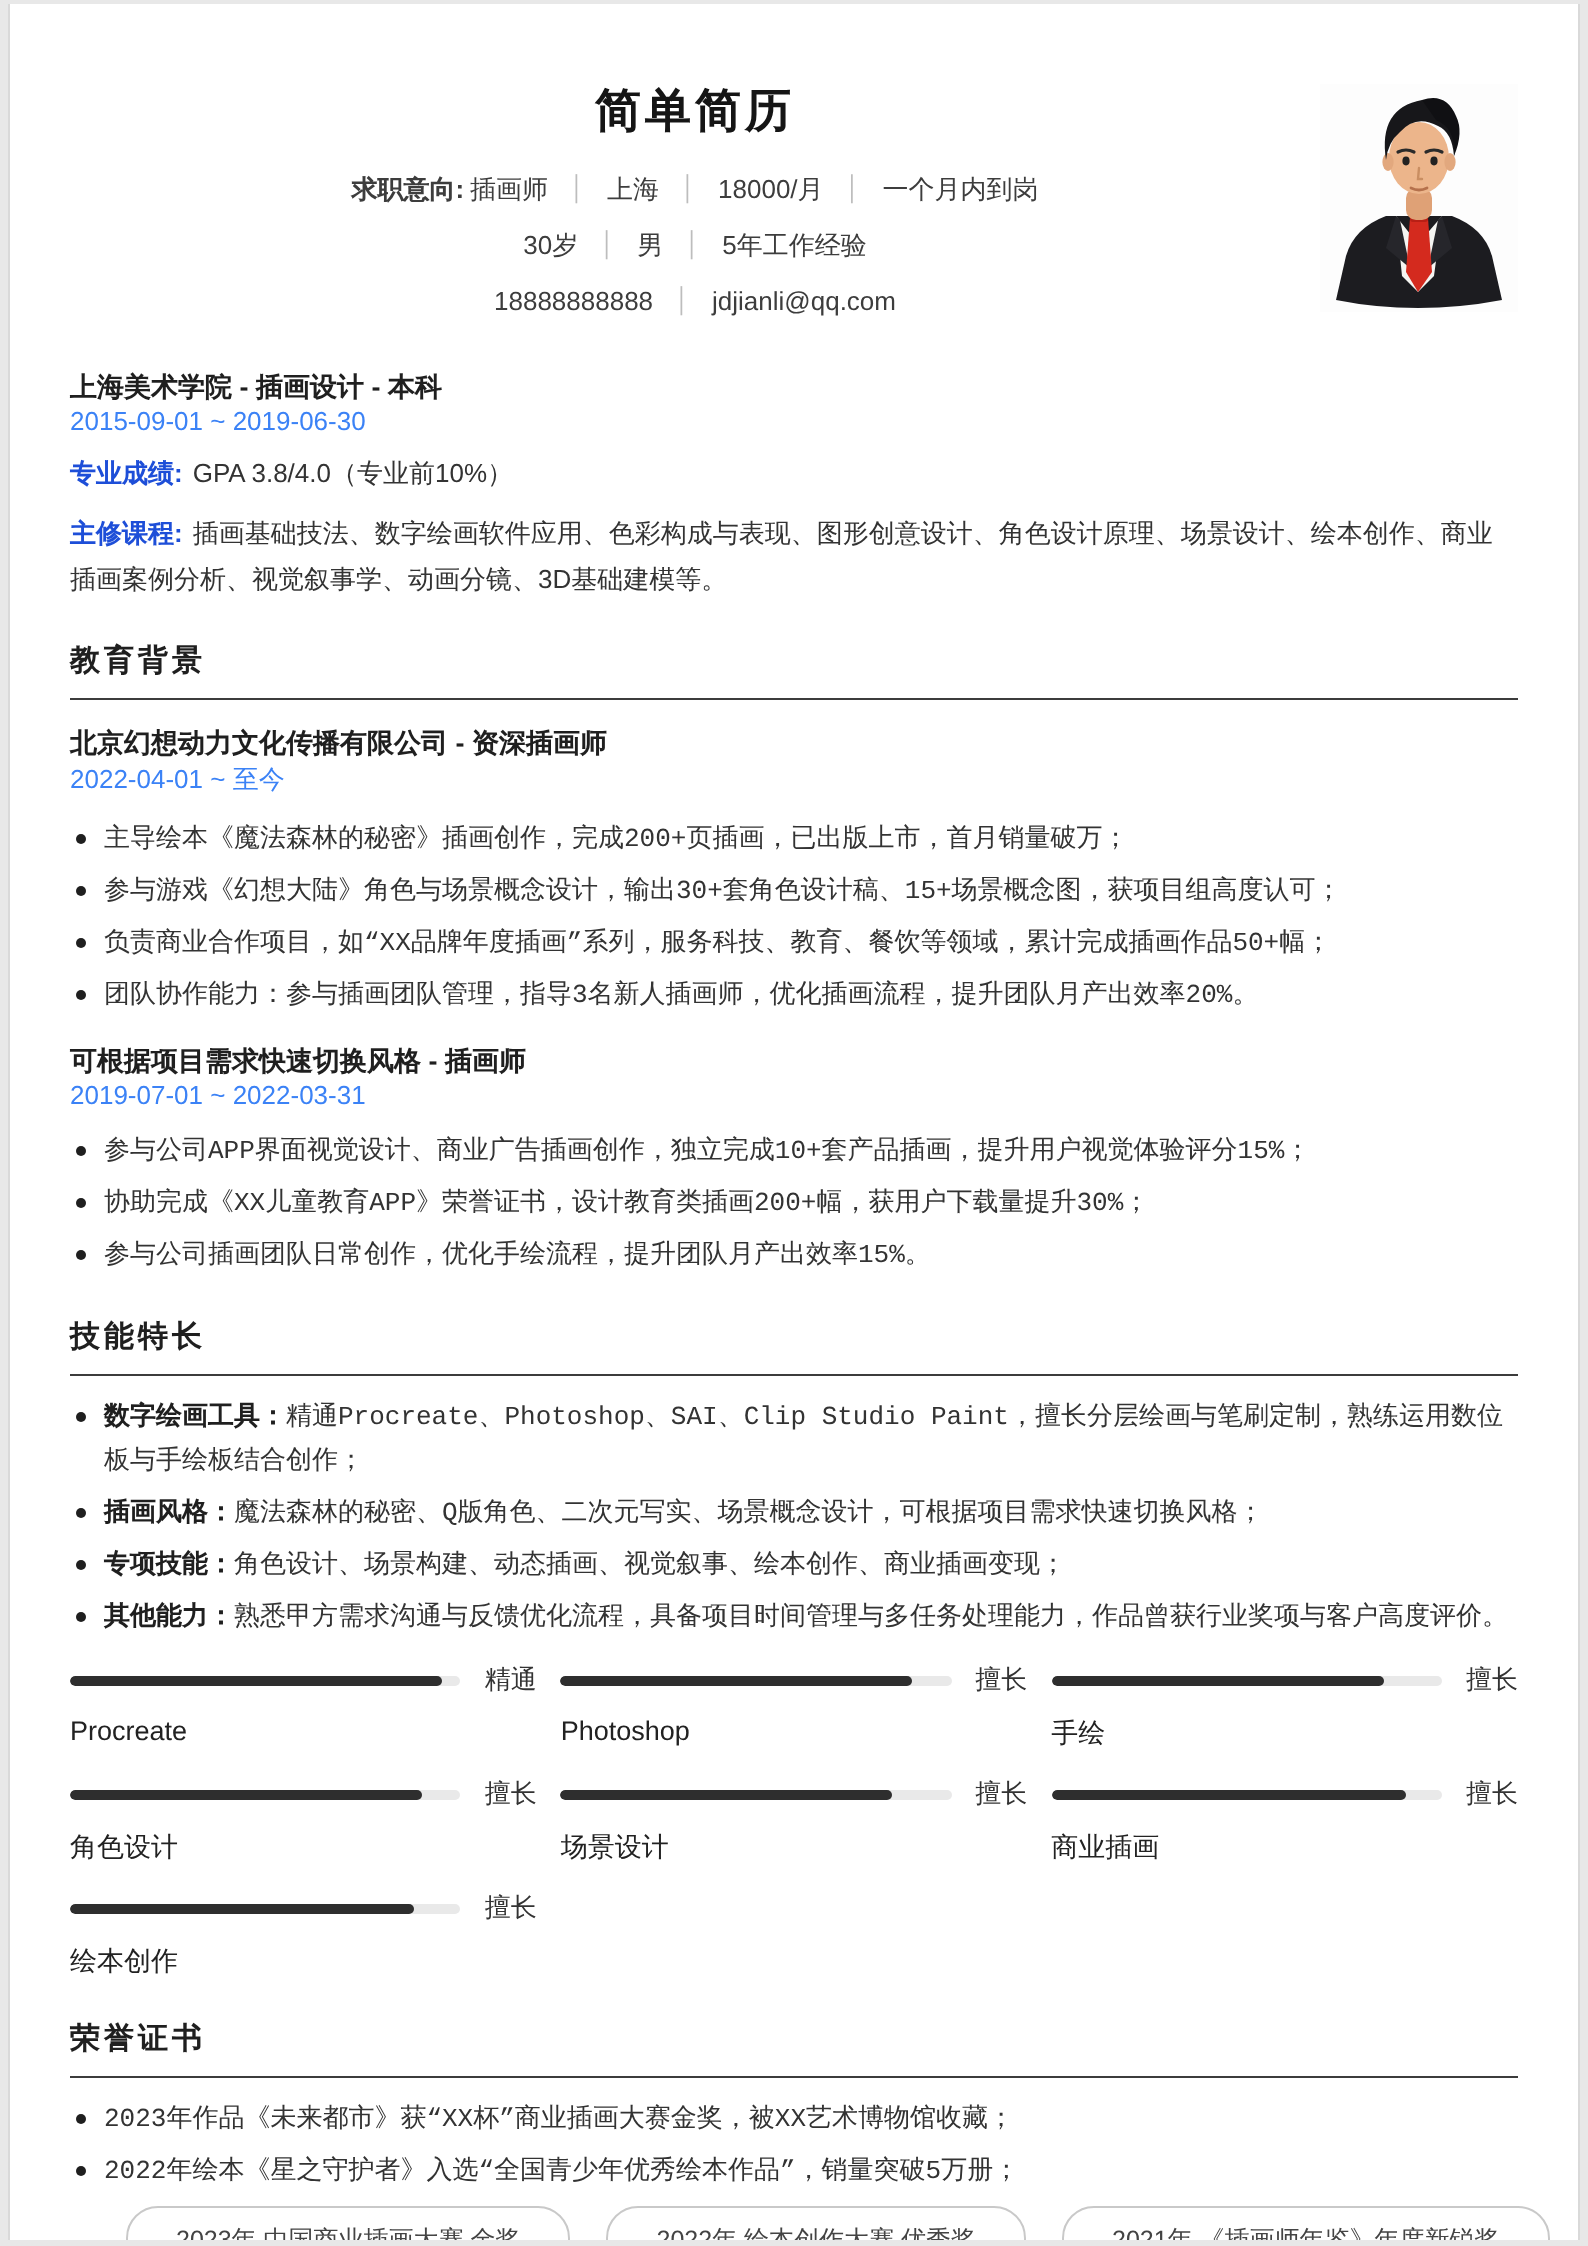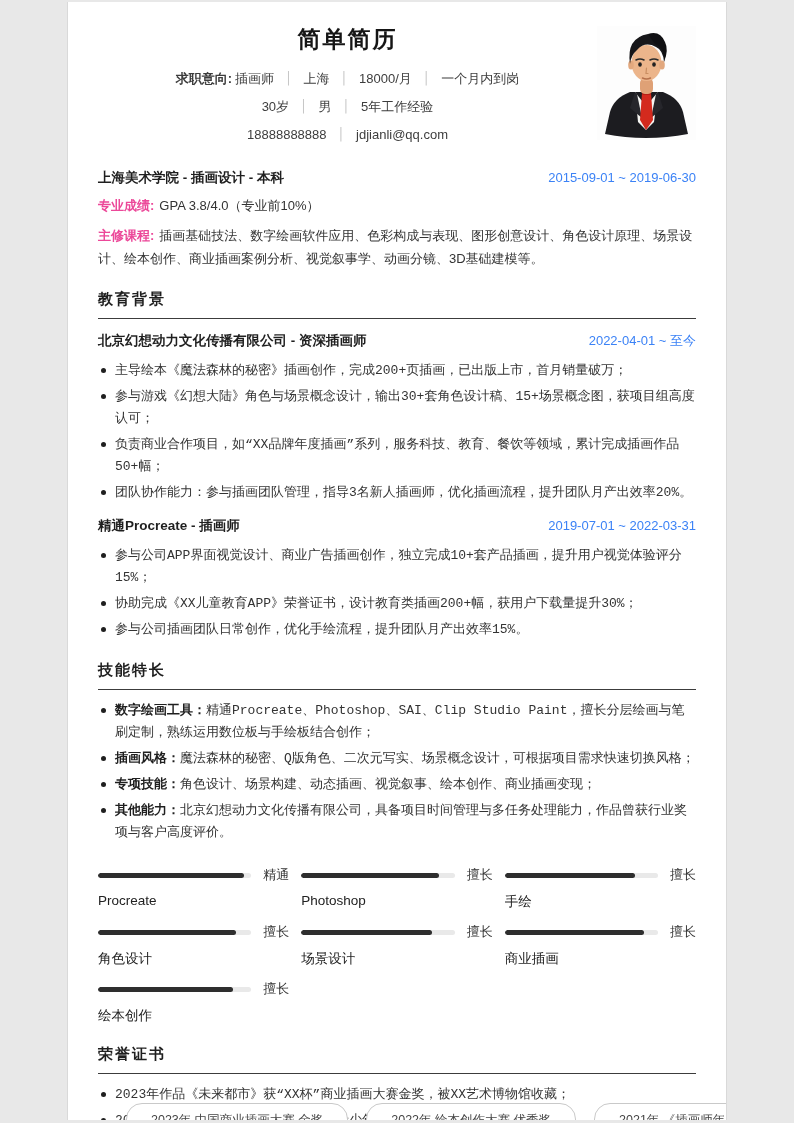--- a/index.html
+++ b/index.html
@@ -3,59 +3,59 @@
 <meta charset="utf-8">
 <style>
   html,body{margin:0;padding:0;}
   body{
     width:794px;height:1123px;overflow:hidden;
     background:#e8e8e8;
     font-family:"Liberation Sans","DejaVu Sans",sans-serif;
   }
   .page{
     position:relative;
-    width:660px;height:1118px;
+    width:786px;height:1118px;
     margin:2px auto 0;
     background:#ffffff;
     border:1px solid #d9d9d9;border-top:none;border-bottom:none;
     box-sizing:border-box;
-    padding:18px 30px 0;
+    padding:34px 30px 0;
     overflow:hidden;
   }
   
   .header{display:flex;align-items:flex-start;}
   .header-left{flex:1;text-align:center;}
   .resume-title{font-size:23px;font-weight:bold;color:#151515;letter-spacing:2px;margin:4px 0 10px;}
   .info-line{font-size:13px;color:#3d3d3d;line-height:27px;white-space:nowrap;}
   .info-prefix{margin-right:3px;font-weight:bold;}
   .sep{color:#bdbdbd;margin:0 11px;font-size:12px;position:relative;top:-1px;}
   .avatar{width:99px;height:114px;margin-top:6px;flex:0 0 auto;background:#fdfdfd;}
   
   .section{margin-top:20px;}
   .sec-title{
     font-size:15px;font-weight:bold;color:#1f1f1f;letter-spacing:2px;
     padding-bottom:9px;border-bottom:1px solid #3c3c3c;
   }
-  .entry-head{display:flex;justify-content:space-between;align-items:baseline;margin:13px 0 2px;}
+  .entry-head{display:flex;justify-content:space-between;align-items:baseline;margin:13px 0 2px;flex-direction:column;}
   .entry-name{font-size:13.5px;font-weight:bold;color:#1f1f1f;}
   .entry-date{font-size:13px;font-weight:normal;color:#3b82f6;}
   .edu-row{font-size:13px;color:#333;line-height:23px;margin-top:7px;}
-  .edu-label{font-weight:bold;color:#ec4899;margin-right:5px;}
+  .edu-label{font-weight:bold;color:#1d4ed8;margin-right:5px;}
   ul.bullets{list-style:none;margin:10px 0 0;padding:0;}
   ul.bullets li{
     position:relative;padding-left:17px;
     font-size:13px;color:#333;line-height:22px;margin-bottom:4px;font-family:Liberation Mono, monospace;
   }
   ul.bullets li::before{
     content:"";position:absolute;left:3px;top:8px;
     width:5px;height:5px;border-radius:50%;background:#1f1f1f;
   }
   .b-label{font-weight:bold;color:#1f1f1f;}
   
-  .bars{display:grid;grid-template-columns:repeat(3,1fr);column-gap:52px;row-gap:21px;margin-top:22px;gap:12px;}
+  .bars{display:grid;grid-template-columns:repeat(3,1fr);column-gap:52px;row-gap:21px;margin-top:11px;gap:12px;}
   .bar-row{display:flex;align-items:center;}
   .bar-track{flex:1;height:5px;background:#e9e9e9;border-radius:3px;overflow:hidden;}
   .bar-fill{height:100%;background:#2e2e2e;border-radius:3px;}
   .bar-level{margin-left:12px;font-size:13px;color:#333;flex:0 0 auto;}
   .bar-name{margin-top:9px;font-size:13.5px;color:#222;}
   
   .tags{position:absolute;left:58px;top:1101px;display:flex;gap:18px;}
   .tag{
     border:1px solid #c9c9c9;border-radius:16px;background:#fff;
     padding:8px 24px;font-size:12.5px;color:#444;white-space:nowrap;
@@ -129,38 +129,38 @@
           <span class="entry-name">北京幻想动力文化传播有限公司 - 资深插画师</span>
           <span class="entry-date">2022-04-01 ~ 至今</span>
         </div>
         <ul class="bullets">
           <li>主导绘本《魔法森林的秘密》插画创作，完成200+页插画，已出版上市，首月销量破万；</li>
           <li>参与游戏《幻想大陆》角色与场景概念设计，输出30+套角色设计稿、15+场景概念图，获项目组高度认可；</li>
           <li>负责商业合作项目，如“XX品牌年度插画”系列，服务科技、教育、餐饮等领域，累计完成插画作品50+幅；</li>
           <li>团队协作能力：参与插画团队管理，指导3名新人插画师，优化插画流程，提升团队月产出效率20%。</li>
         </ul>
         <div class="entry-head">
-          <span class="entry-name">精通Procreate - 插画师</span>
+          <span class="entry-name">可根据项目需求快速切换风格 - 插画师</span>
           <span class="entry-date">2019-07-01 ~ 2022-03-31</span>
         </div>
         <ul class="bullets">
           <li>参与公司APP界面视觉设计、商业广告插画创作，独立完成10+套产品插画，提升用户视觉体验评分15%；</li>
           <li>协助完成《XX儿童教育APP》荣誉证书，设计教育类插画200+幅，获用户下载量提升30%；</li>
           <li>参与公司插画团队日常创作，优化手绘流程，提升团队月产出效率15%。</li>
         </ul>
       </div>
   </div>
 
   <div class="section">
     <div class="sec-title">技能特长</div>
     <ul class="bullets">
         <li><span class="b-label">数字绘画工具：</span><span>精通Procreate、Photoshop、SAI、Clip Studio Paint，擅长分层绘画与笔刷定制，熟练运用数位板与手绘板结合创作；</span></li>
         <li><span class="b-label">插画风格：</span><span>魔法森林的秘密、Q版角色、二次元写实、场景概念设计，可根据项目需求快速切换风格；</span></li>
         <li><span class="b-label">专项技能：</span><span>角色设计、场景构建、动态插画、视觉叙事、绘本创作、商业插画变现；</span></li>
-        <li><span class="b-label">其他能力：</span><span>北京幻想动力文化传播有限公司，具备项目时间管理与多任务处理能力，作品曾获行业奖项与客户高度评价。</span></li>
+        <li><span class="b-label">其他能力：</span><span>熟悉甲方需求沟通与反馈优化流程，具备项目时间管理与多任务处理能力，作品曾获行业奖项与客户高度评价。</span></li>
       </ul>
     <div class="bars">
         <div class="bar-item">
           <div class="bar-row">
             <div class="bar-track">
               <div class="bar-fill" style="width: 95%;"></div>
             </div>
             <span class="bar-level">精通</span>
           </div>
           <div class="bar-name">Procreate</div>

